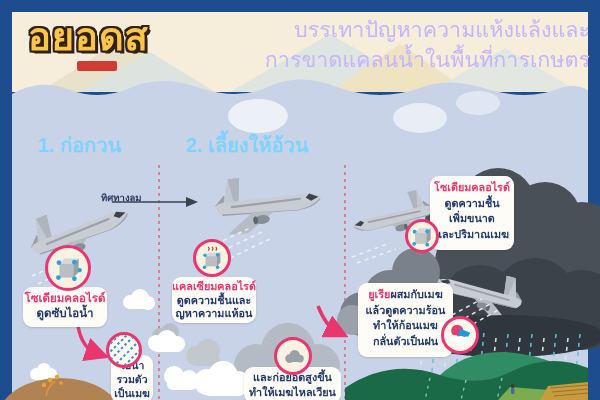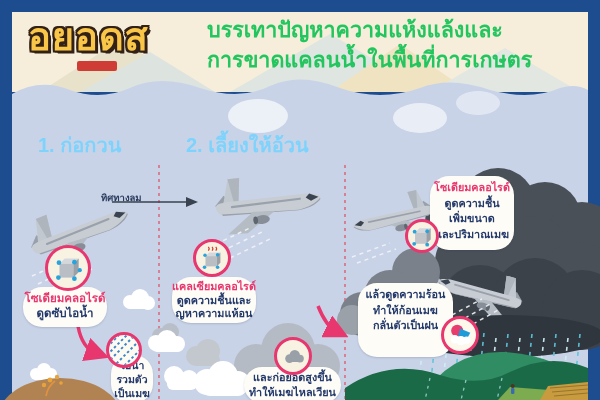--- a/index.html
+++ b/index.html
@@ -5,26 +5,26 @@
   html,body{margin:0;padding:0;}
   #stage{position:relative;width:600px;height:400px;overflow:hidden;background:#1d4d8f;
          font-family:"Liberation Sans",sans-serif;}
   #scene{position:absolute;left:0;top:0;}
   .abs{position:absolute;}
   .title{left:28px;top:6px;width:170px;font-size:38px;font-weight:bold;color:#f9c648;
          letter-spacing:1px;
          text-shadow:-2px -2px 0 #332117,2px -2px 0 #332117,-2px 2px 0 #332117,2px 2px 0 #332117,
                      -2px 0 0 #332117,2px 0 0 #332117,0 -2px 0 #332117,0 2px 0 #332117,3px 3px 0 #332117;}
   .title-underline{left:77px;top:61px;width:40px;height:10px;background:#cf3b35;border-radius:2px;}
-  .subtitle{left:207px;top:15px;width:383px;text-align:left;color:#22c55e;
-            font-size:21.5px;line-height:30px;font-weight:bold;}
+  .subtitle{left:207px;top:15px;width:383px;text-align:right;color:#c4b5fd;
+            font-size:21.5px;line-height:30px;font-weight:normal;}
   .step-head{font-size:20px;font-weight:bold;color:#7dd3fc;}
   .step1h{left:38px;top:129px;} .step2h{left:186px;top:129px;} .step3h{left:398px;top:130px;}
   .wind-label{left:101px;top:182px;font-size:9.5px;font-weight:bold;color:#2b3b5e;margin-top:8px;}
-  .box{position:absolute;background:#fdfcf6;border-radius:19px;text-align:center;color:#24396b;
+  .box{position:absolute;background:#fdfcf6;border-radius:9px;text-align:center;color:#24396b;
        font-weight:bold;box-shadow:0 1px 2px rgba(40,50,80,.18);z-index:2;}
   .box div{white-space:nowrap;}
   .chem{color:#e8366f;}
   .b1{left:23px;top:287px;width:84px;height:36px;font-size:11.5px;line-height:15px;padding-top:4px;}
   .bv{left:111px;top:355px;width:42px;height:45px;font-size:10.5px;line-height:14px;padding-top:3px;}
   .b2{left:172px;top:277px;width:84px;height:43px;font-size:10.8px;line-height:13.5px;padding-top:3px;}
   .b3{left:244px;top:367px;width:97px;height:33px;font-size:10.8px;line-height:15px;padding-top:3px;}
   .b4{left:430px;top:176px;width:84px;height:70px;font-size:10.8px;line-height:15.5px;padding-top:4px;}
   .b5{left:358px;top:283px;width:95px;height:70px;font-size:10.8px;line-height:15.5px;padding-top:4px;}
   .circle-icon{position:absolute;border-radius:50%;background:#f8f2e2;border:3px solid #e8366f;
@@ -283,20 +283,21 @@
   </div>
 
   <div class="box b4">
     <div class="chem">โซเดียมคลอไรด์</div>
     <div>ดูดความชื้น</div>
     <div>เพิ่มขนาด</div>
     <div>และปริมาณเมฆ</div>
   </div>
 
   <div class="box b5">
+    <div><span class="chem">ยูเรีย</span><span>ผสมกับเมฆ</span></div>
     <div>แล้วดูดความร้อน</div>
     <div>ทำให้ก้อนเมฆ</div>
     <div>กลั่นตัวเป็นฝน</div>
   </div>
 
   <div class="circle-icon c1">
     <svg width="32" height="32" viewBox="0 0 30 30">
       <polygon points="7,11 12,6 25,6 20,11" fill="#d4d7db"></polygon>
       <rect x="7" y="11" width="13" height="13" fill="#b9bec4"></rect>
       <polygon points="20,11 25,6 25,19 20,24" fill="#9ba0a7"></polygon>

